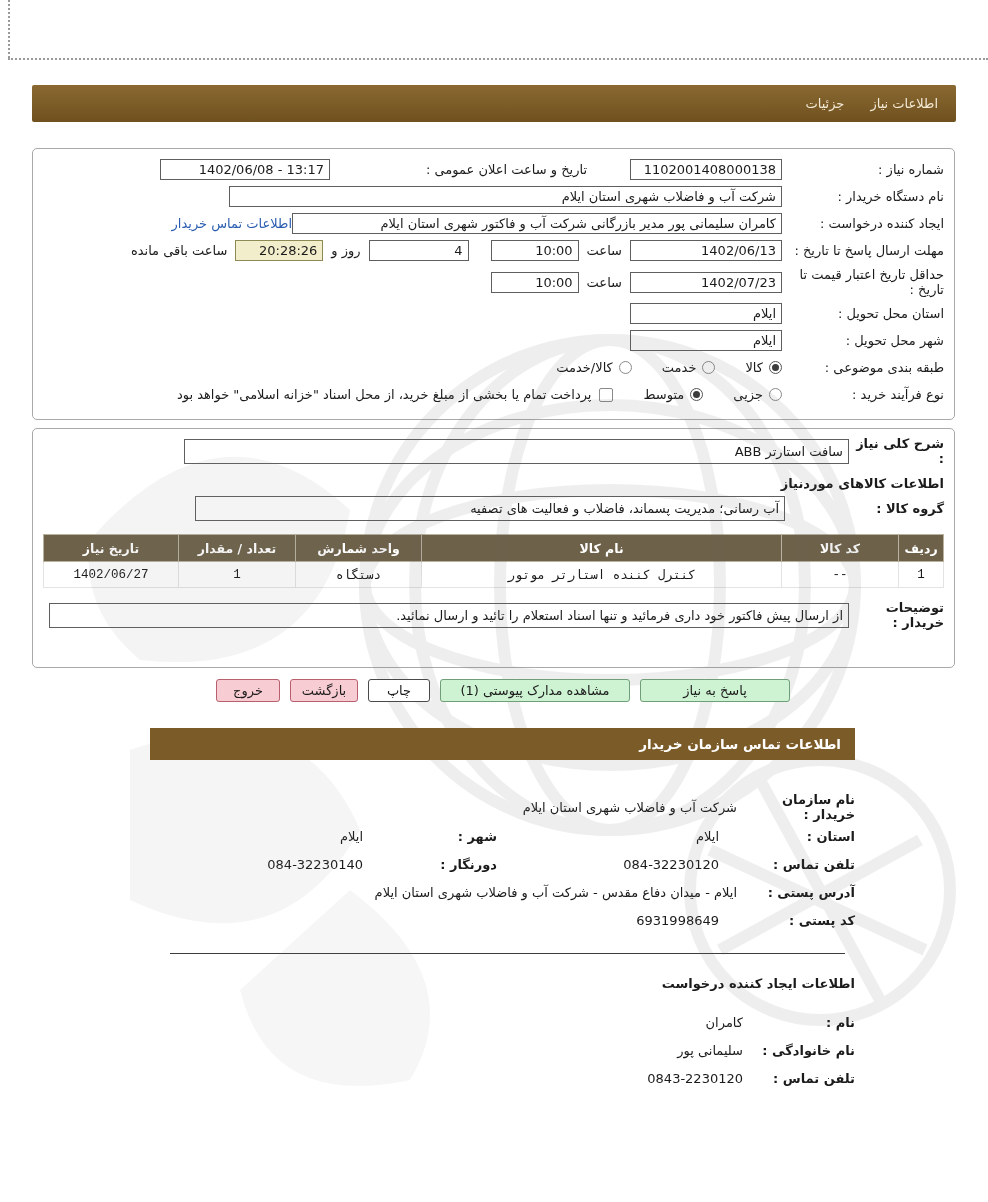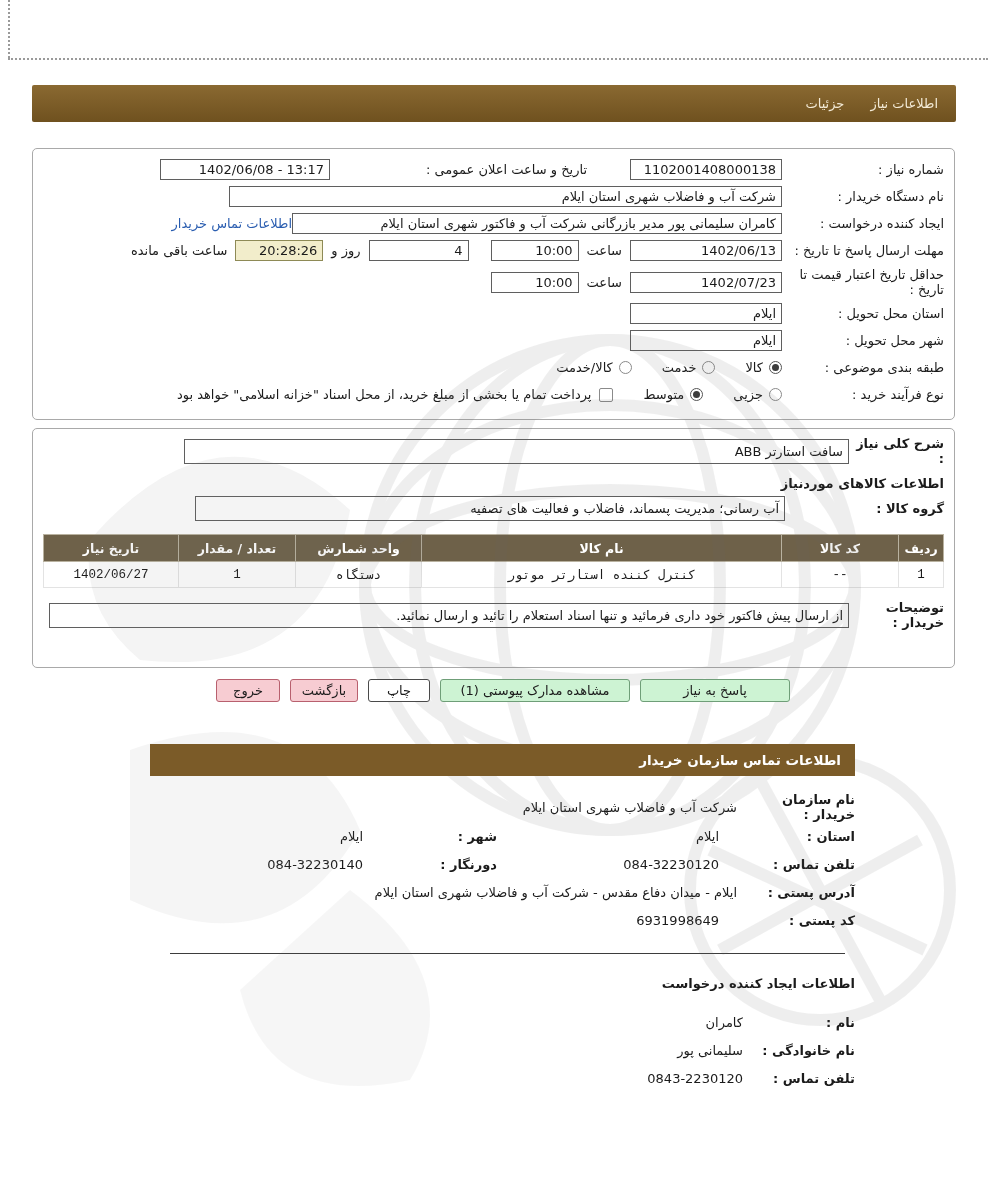--- a/index.html
+++ b/index.html
@@ -56,21 +56,21 @@
 
   .notes-row { margin-top:12px; align-items:center; }
 
   .btnrow { position:absolute; top:679px; right:198px; display:flex; gap:10px; z-index:3; }
   .btn { height:23px; border-radius:3px; border:1px solid #4a4a4a; display:flex; align-items:center;
          justify-content:center; padding:0 8px; font-size:13px; cursor:pointer; background:#fff; flex:none; }
   .btn.green { background:#cdf3d3; border-color:#6f9e78; }
   .btn.pink  { background:#f7ccd2; border-color:#b8606e; }
   .btn.respond{width:150px} .btn.attach{width:190px} .btn.print{width:62px} .btn.back{width:68px} .btn.exit{width:64px}
 
-  .secbar { position:absolute; top:744px; right:133px; width:705px; height:32px; z-index:3;
+  .secbar { position:absolute; top:728px; right:133px; width:705px; height:32px; z-index:3;
             background:#7b5b28; color:#fff; font-weight:bold; display:flex; align-items:center;
             padding:0 14px; font-size:13.5px; }
   .contact { position:absolute; top:792px; right:133px; width:705px; z-index:1; }
   .crow { display:flex; align-items:center; min-height:28px; }
   .clbl { font-weight:bold; width:118px; flex:none; }
   .cval { padding-left:6px; }
   .cval240 { width:240px; flex:none; text-align:right; padding-right:18px; }
   .clbl2 { font-weight:bold; width:110px; flex:none; }
   .cval2 { width:160px; flex:none; text-align:right; padding-right:24px; }
 

